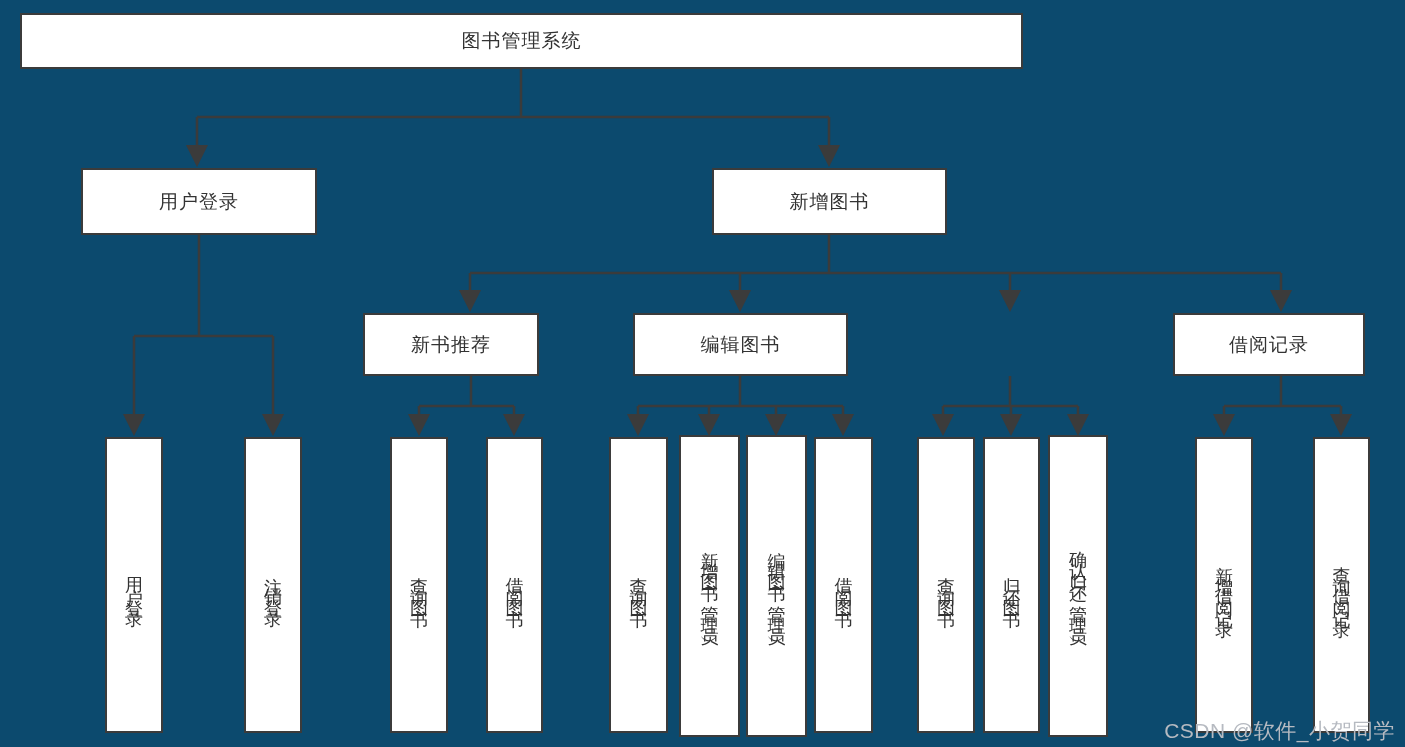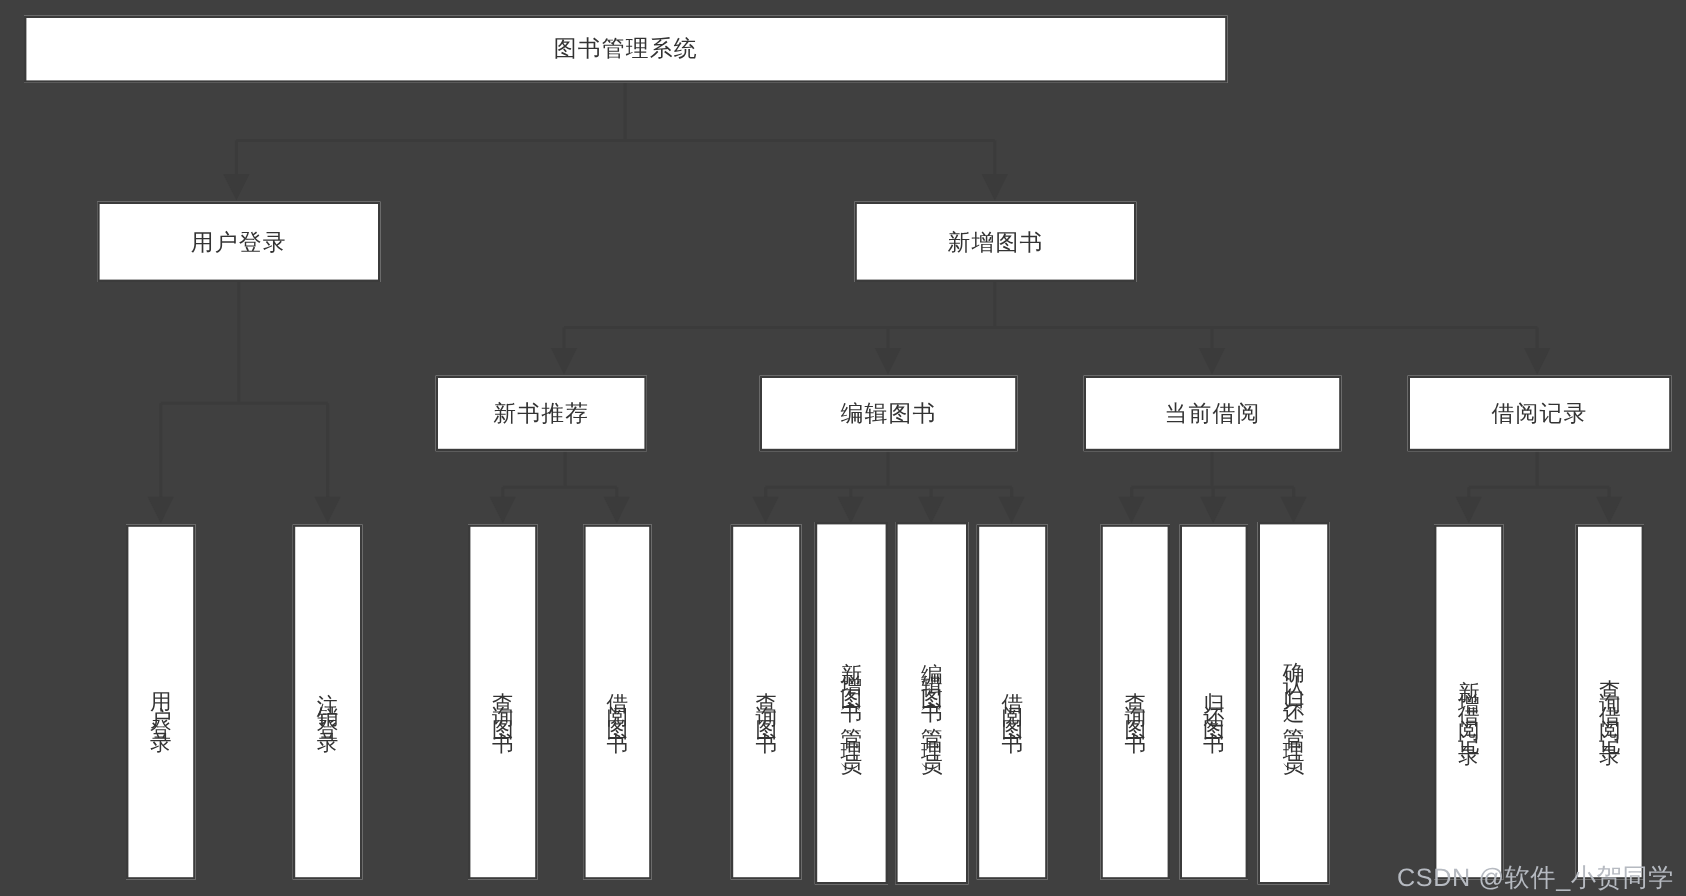--- a/index.html
+++ b/index.html
@@ -5,21 +5,21 @@
   html, body {
     margin: 0;
     padding: 0;
     background: #ffffff;
     font-family: "Liberation Sans", "DejaVu Sans", sans-serif;
   }
   #canvas {
     position: relative;
     width: 1405px;
     height: 747px;
-    background: #404040;
+    background: #0c4a6e;
     overflow: hidden;
     color: #333333;
   }
   #connectors {
     position: absolute;
     left: 0;
     top: 0;
     z-index: 1;
   }
   .node {
@@ -96,24 +96,21 @@
   <div class="node h" style="left:712px; top:168px; width:235px; height:67px">
     <span>新增图书</span>
   </div>
 
   <div class="node h" style="left:363px; top:313px; width:176px; height:63px">
     <span>新书推荐</span>
   </div>
   <div class="node h" style="left:633px; top:313px; width:215px; height:63px">
     <span>编辑图书</span>
   </div>
-  <div class="node h" style="left:903px; top:313px; width:215px; height:63px">
-    <span>当前借阅</span>
-  </div>
-  <div class="node h" style="left:1173px; top:313px; width:220px; height:63px">
+  <div class="node h" style="left:1173px; top:313px; width:192px; height:63px">
     <span>借阅记录</span>
   </div>
 
   <div class="node v" style="left:105px; top:437px; width:58px; height:296px">
     <span>用户登录</span>
   </div>
   <div class="node v" style="left:244px; top:437px; width:58px; height:296px">
     <span>注销登录</span>
   </div>
 

